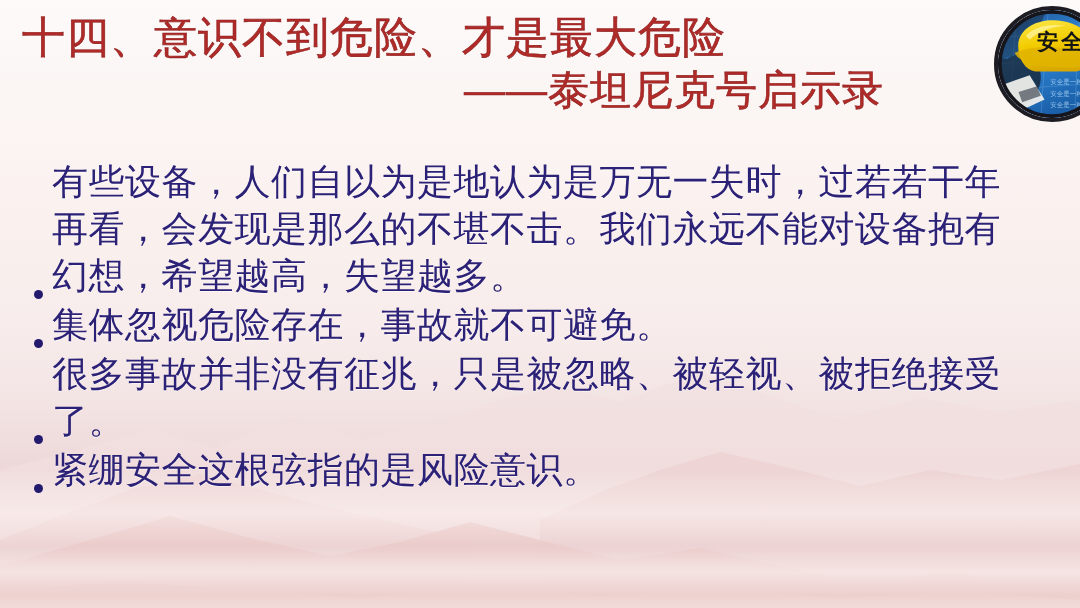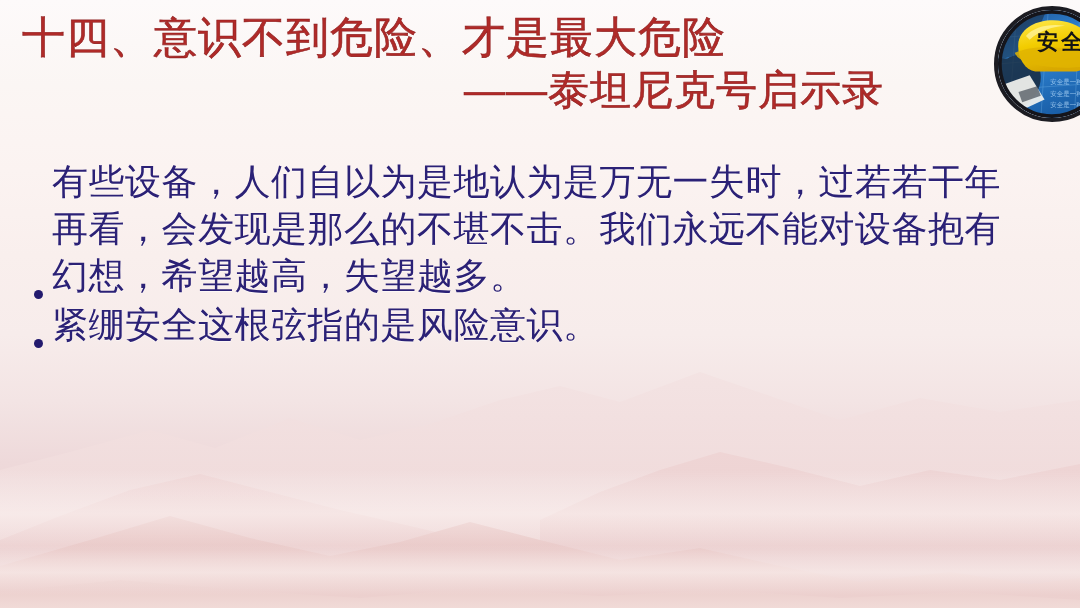--- a/index.html
+++ b/index.html
@@ -241,21 +241,29 @@
     </svg>
   </div>
 
   <div class="content">
 
     <div class="bullet">
       <div class="bullet-dot"><span></span></div>
       <div class="bullet-text">有些设备，人们自以为是地认为是万无一失时，过若若干年再看，会发现是那么的不堪不击。我们永远不能对设备抱有幻想，希望越高，失望越多。</div>
     </div>
 
-
+    <div class="bullet">
+      <div class="bullet-dot"><span></span></div>
+      <div class="bullet-text">集体忽视危险存在，事故就不可避免。</div>
+    </div>
+
+    <div class="bullet">
+      <div class="bullet-dot"><span></span></div>
+      <div class="bullet-text">很多事故并非没有征兆，只是被忽略、被轻视、被拒绝接受了。</div>
+    </div>
 
     <div class="bullet">
       <div class="bullet-dot"><span></span></div>
       <div class="bullet-text">
         <span>紧绷安全这根弦指的是</span><span class="ul">风险意识</span><span>。</span>
       </div>
     </div>
 
   </div>
 </div>

